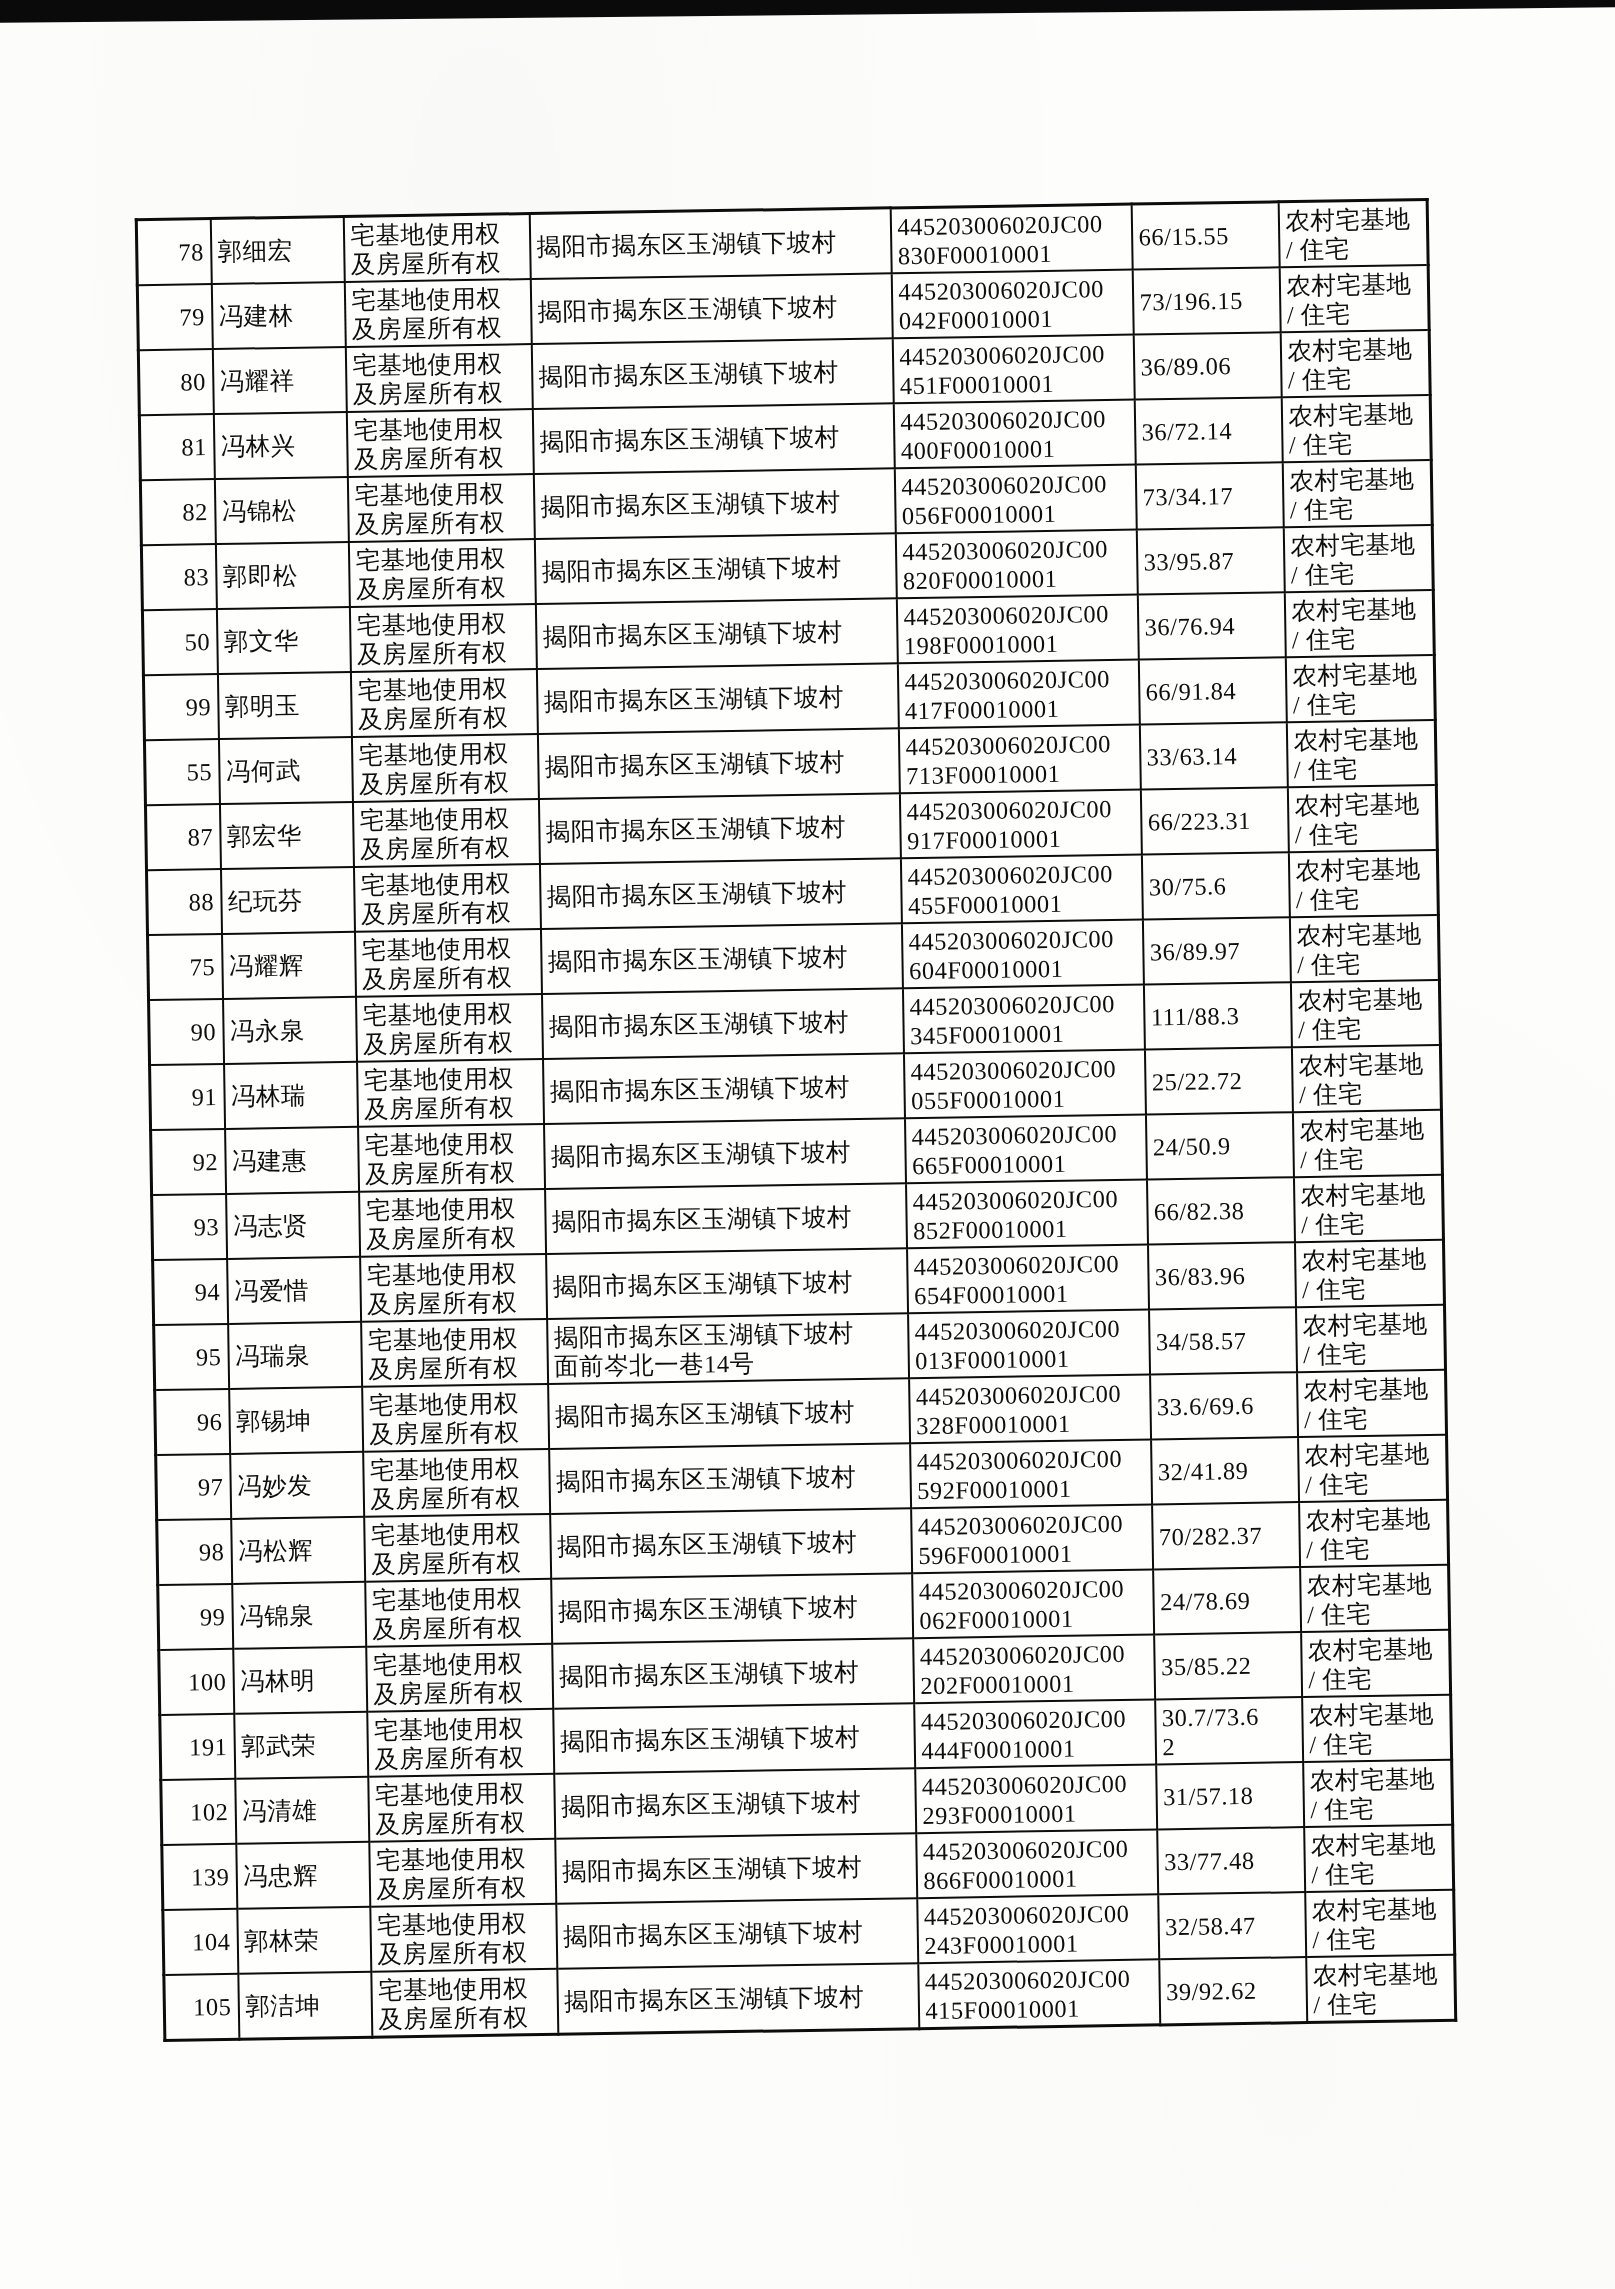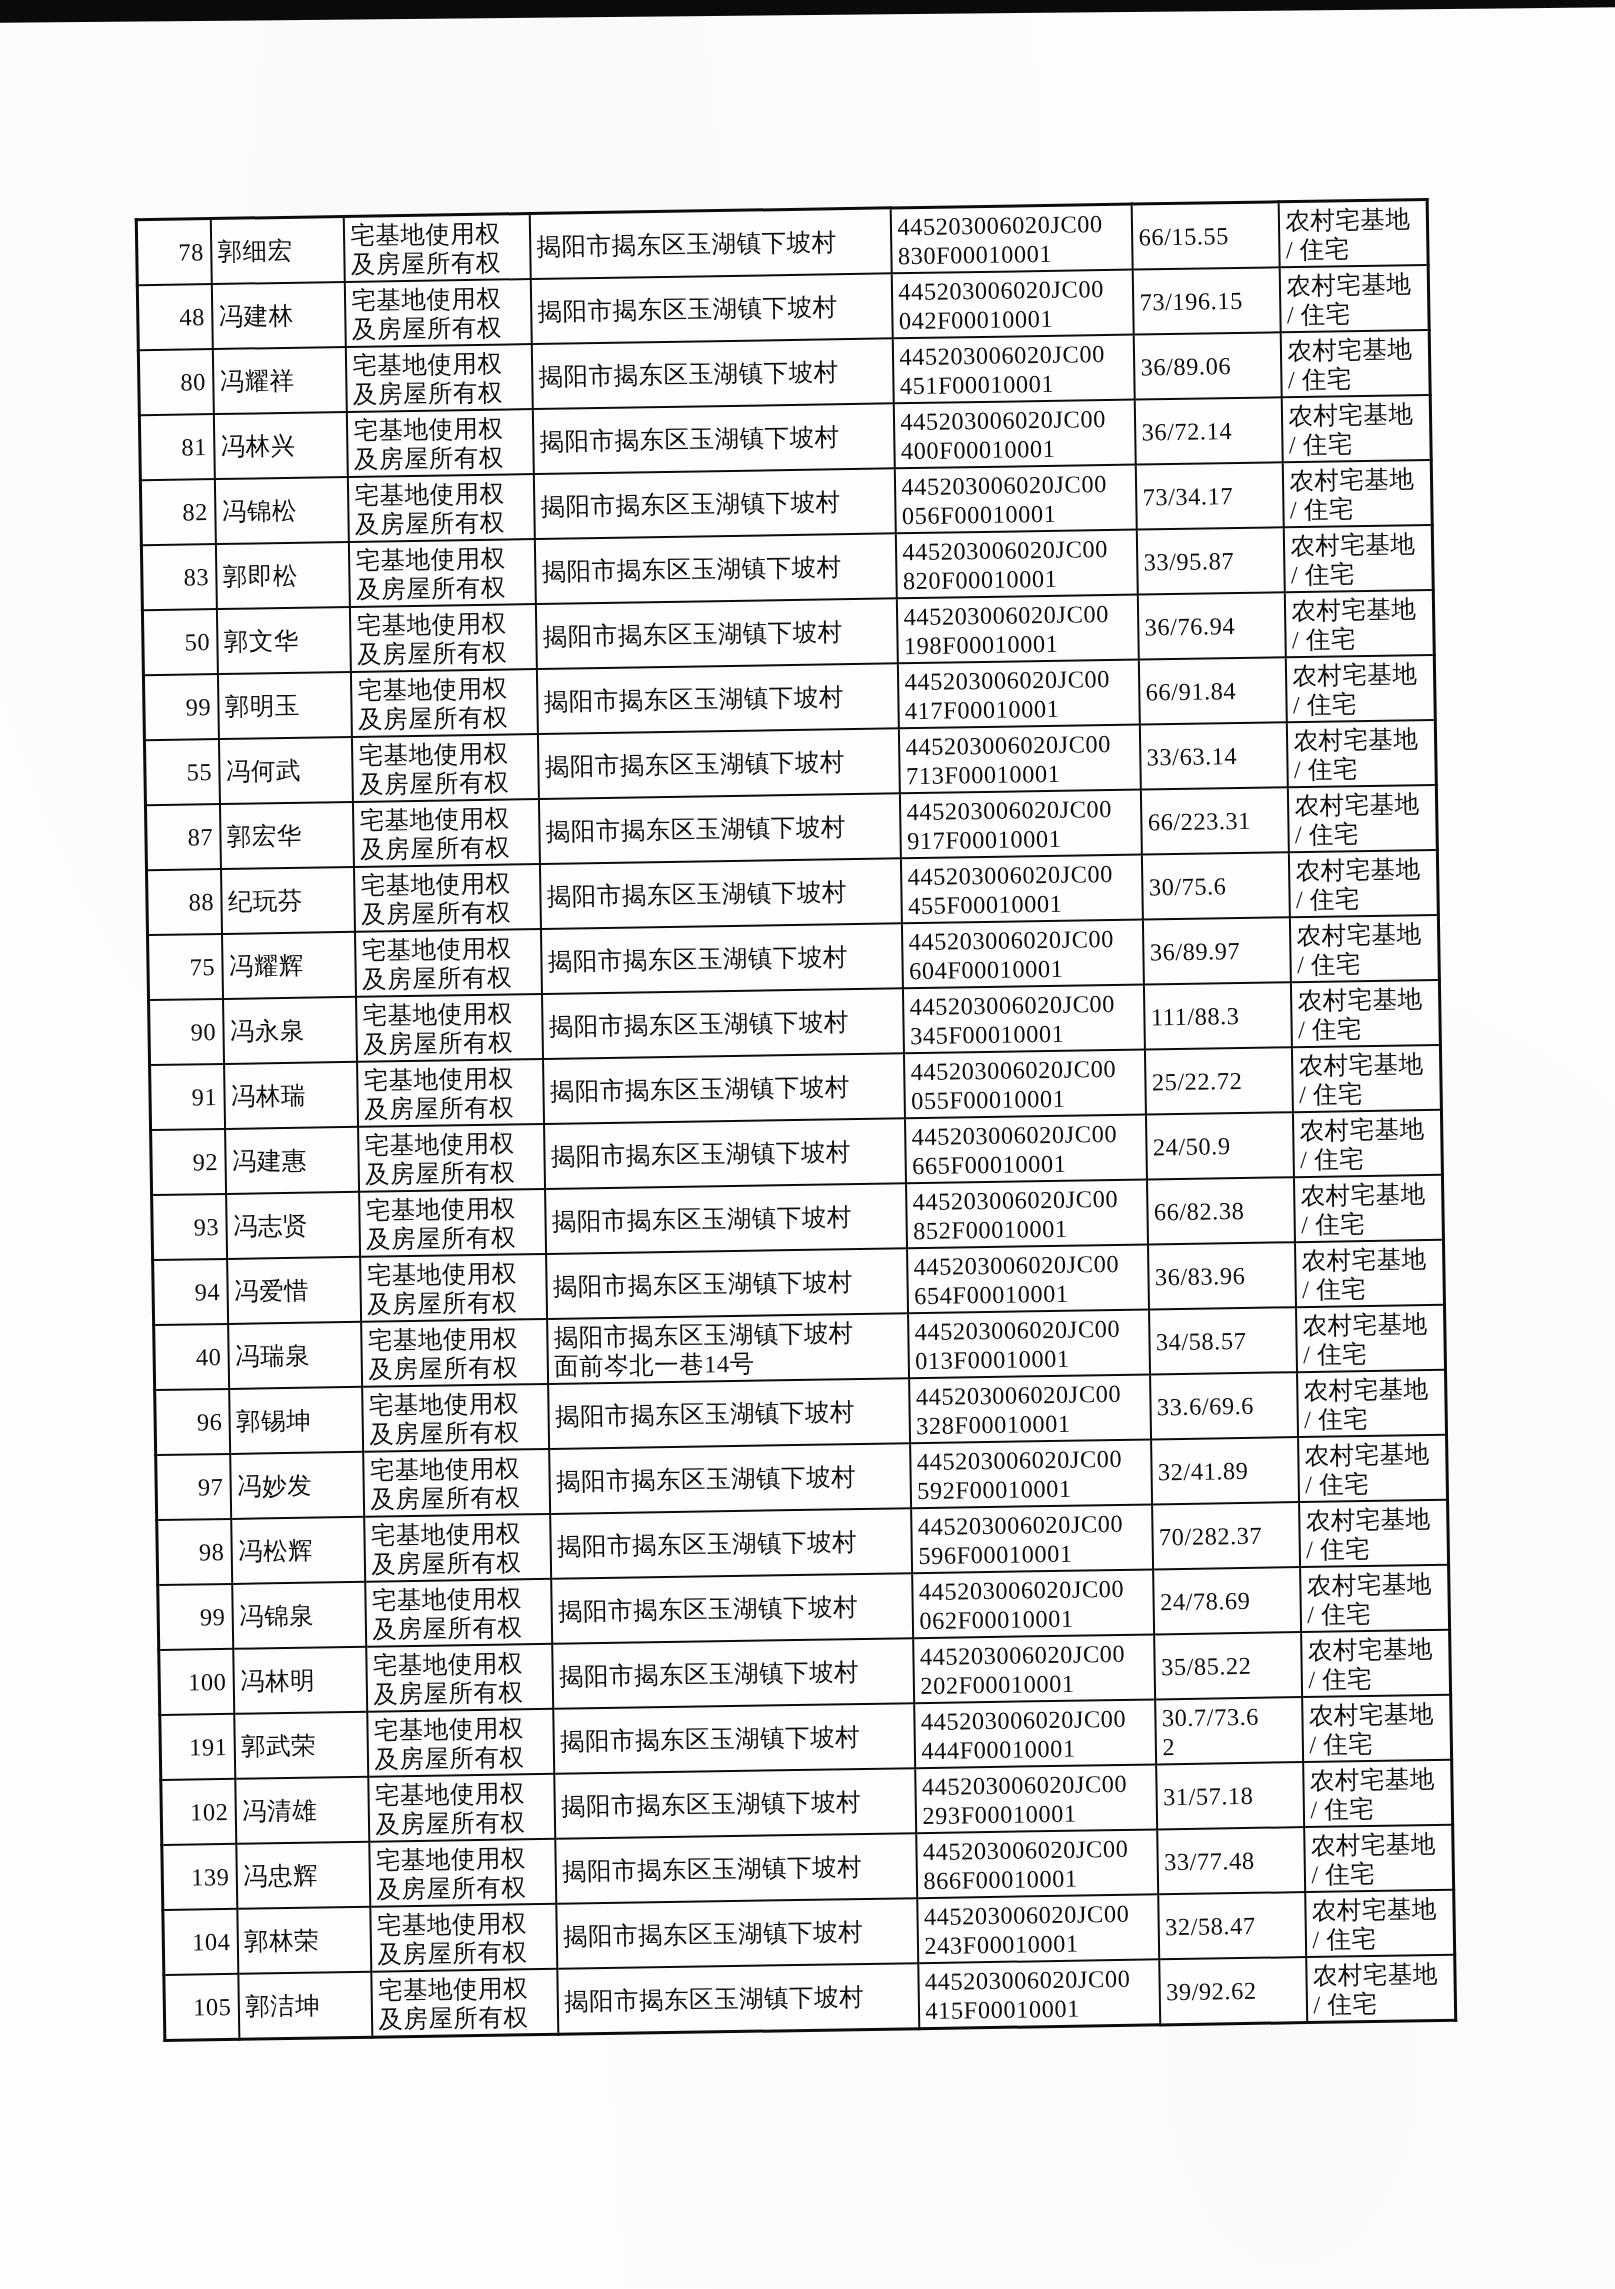--- a/index.html
+++ b/index.html
@@ -87,21 +87,21 @@
             <td class="c-area">
               <div class="cell-line">66/15.55</div>
             </td>
             <td class="c-use">
               <div class="cell-line">农村宅基地</div>
               <div class="cell-line">/ 住宅</div>
             </td>
           </tr>
           <tr>
             <td class="c-no">
-              <div class="cell-line">48</div>
+              <div class="cell-line">79</div>
             </td>
             <td class="c-name">
               <div class="cell-line">冯建林</div>
             </td>
             <td class="c-right">
               <div class="cell-line">宅基地使用权</div>
               <div class="cell-line">及房屋所有权</div>
             </td>
             <td class="c-loc">
               <div class="cell-line">揭阳市揭东区玉湖镇下坡村</div>
@@ -503,21 +503,21 @@
             <td class="c-area">
               <div class="cell-line">36/83.96</div>
             </td>
             <td class="c-use">
               <div class="cell-line">农村宅基地</div>
               <div class="cell-line">/ 住宅</div>
             </td>
           </tr>
           <tr>
             <td class="c-no">
-              <div class="cell-line">40</div>
+              <div class="cell-line">95</div>
             </td>
             <td class="c-name">
               <div class="cell-line">冯瑞泉</div>
             </td>
             <td class="c-right">
               <div class="cell-line">宅基地使用权</div>
               <div class="cell-line">及房屋所有权</div>
             </td>
             <td class="c-loc">
               <div class="cell-line">揭阳市揭东区玉湖镇下坡村</div>

